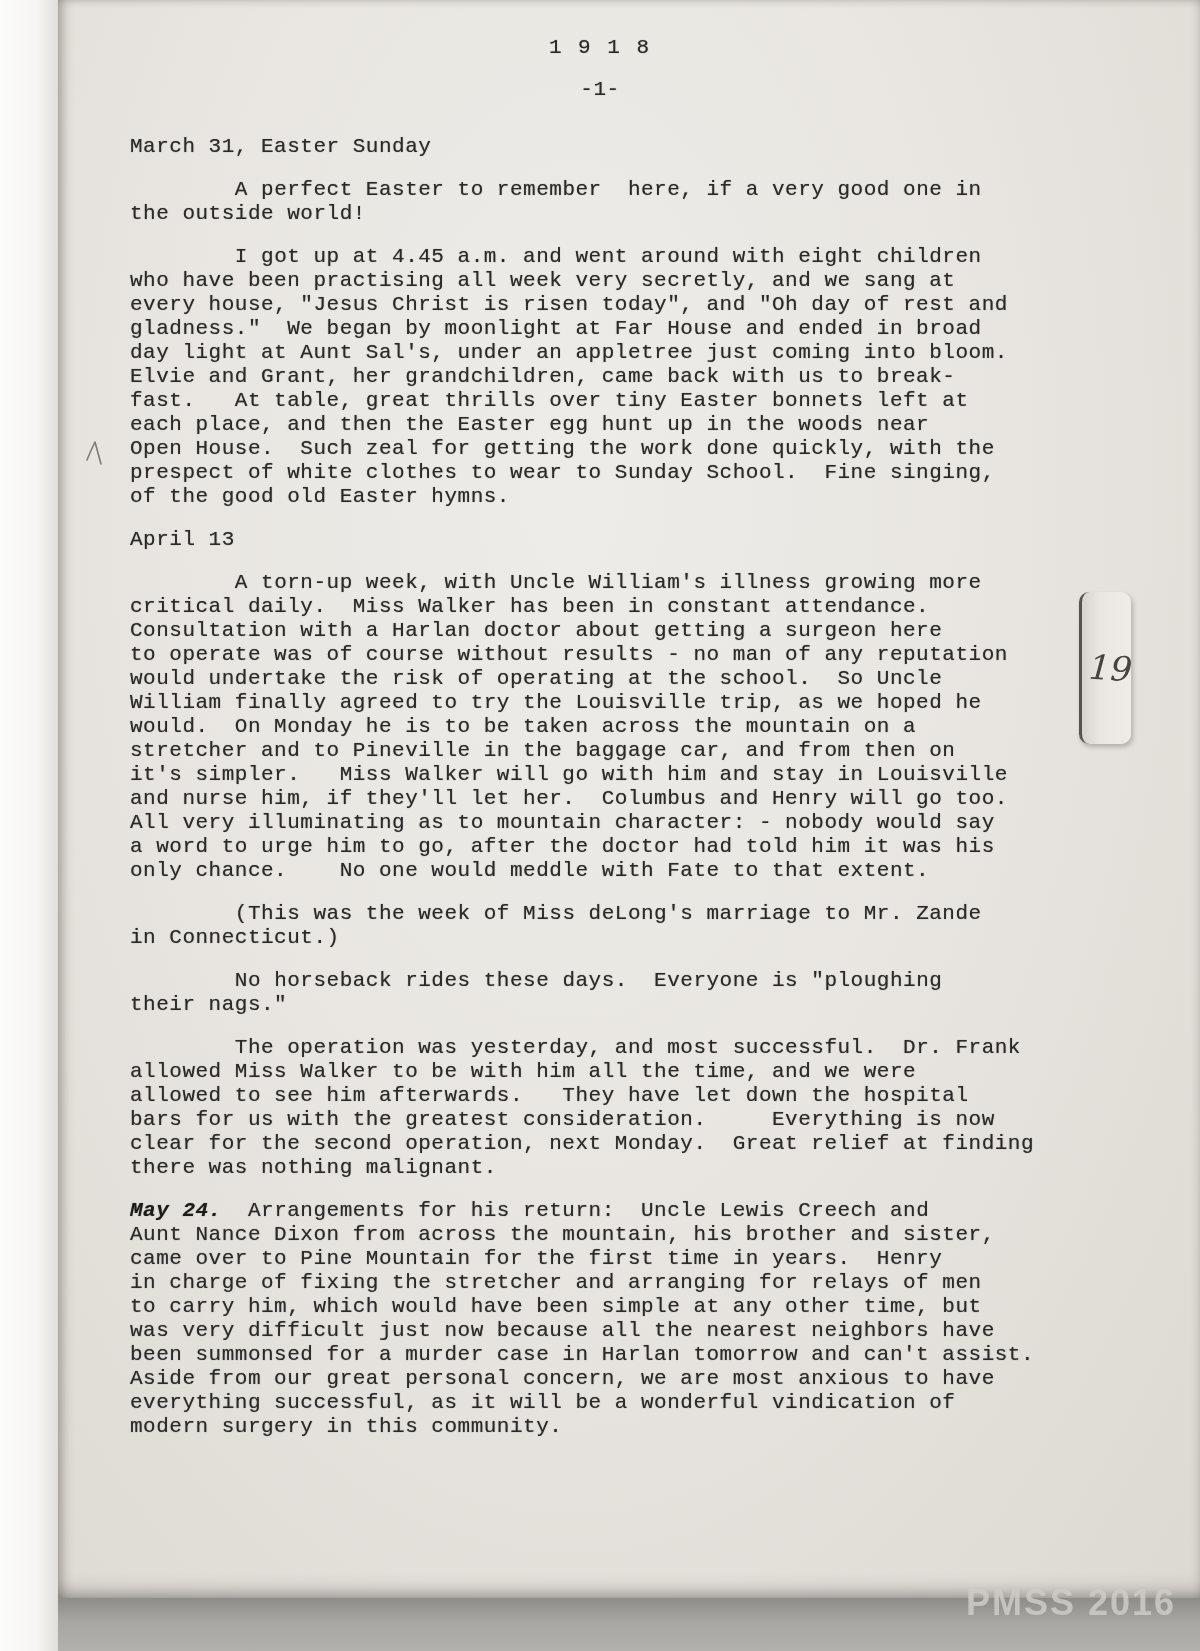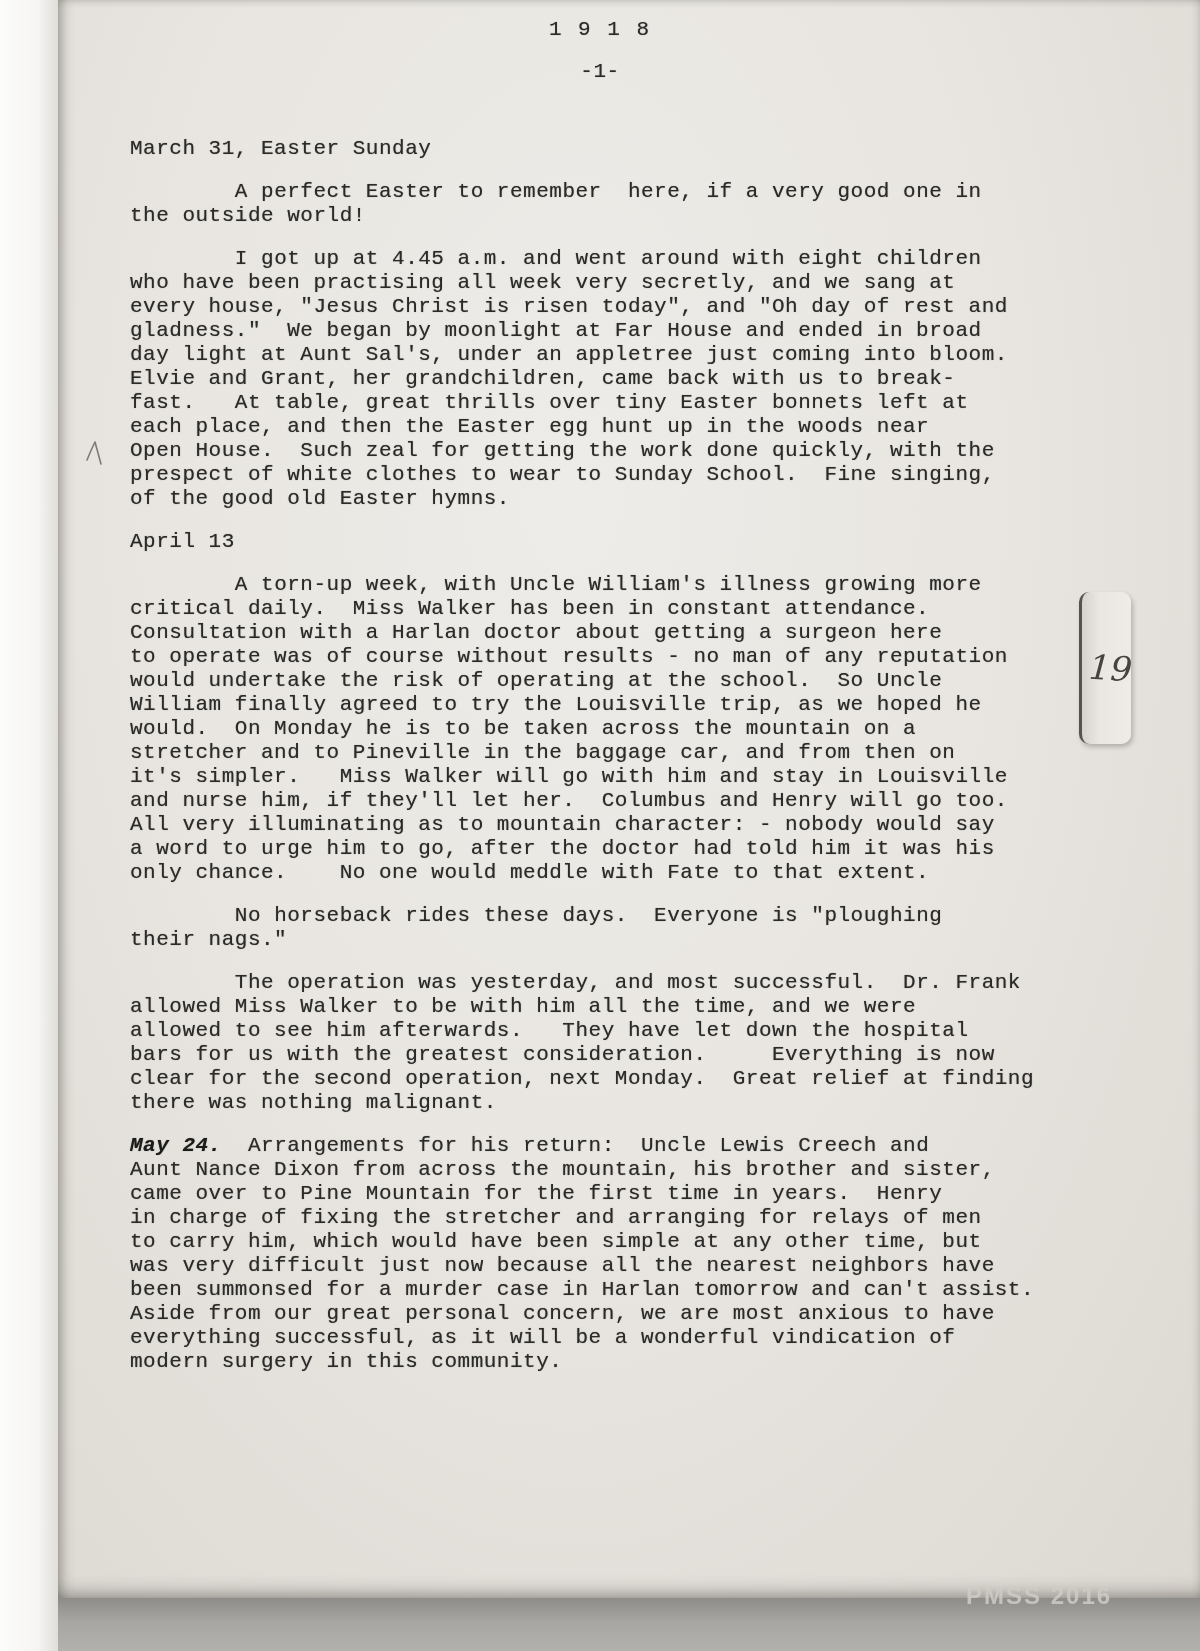--- a/index.html
+++ b/index.html
@@ -25,31 +25,31 @@
       inset -6px 0 10px -8px rgba(60,55,50,0.25);
     z-index: 2;
   }
   .bottom-strip {
     position: absolute; left: 58px; right: 0; top: 1598px; bottom: 0;
     background: linear-gradient(180deg, #8e8c89 0%, #a8a6a3 45%, #b3b1ae 100%);
     z-index: 4;
   }
   .content {
     margin: 0 130px 0 72px;
-    padding-top: 18px;
+    padding-top: 36px;
     color: #2a2a28;
     font-size: 21px;
     line-height: 24px;
     letter-spacing: 0.5px;
     text-shadow: 0 0 1px rgba(42,42,40,0.55);
   }
   .year { text-align: center; letter-spacing: 2px; }
   .pagenum { text-align: center; margin-top: 18px; }
   .entry { margin-top: 19px; }
-  .entry.first { margin-top: 53px; }
+  .entry.first { margin-top: 33px; }
   .heading, .para { white-space: pre-wrap; margin: 0; }
   .para { margin-top: 19px; }
   .entry > .heading { margin-top: 0; }
   .inline-heading { font-weight: bold; color: #1b1b19; font-style: italic; }
   .tab {
     position: absolute; left: 1079px; top: 592px; width: 49px; height: 152px;
     background: linear-gradient(90deg, #d6d3ce 0%, #eae7e2 35%, #efece7 100%);
     border-radius: 10px;
     border-left: 3px solid #55534f;
     box-shadow: 2px 3px 5px rgba(0,0,0,0.22);
@@ -61,21 +61,21 @@
     font-style: italic;
     font-size: 34px;
     color: #45443f;
     transform: rotate(4deg);
     margin-left: 7px;
   }
   .pencil-mark { position: absolute; left: 84px; top: 438px; z-index: 3; }
   .watermark {
     position: absolute; left: 966px; top: 1582px;
     font-family: "Liberation Sans", sans-serif;
-    font-size: 24px; font-weight: bold;
+    font-size: 36px; font-weight: bold;
     color: #cfccc6; letter-spacing: 2px; opacity: 0.85;
     z-index: 5;
   }
 </style>
 </head>
 <body>
 
 <div class="left-strip"></div>
 
 <div class="paper">
@@ -108,20 +108,22 @@
 to operate was of course without results - no man of any reputation
 would undertake the risk of operating at the school.  So Uncle
 William finally agreed to try the Louisville trip, as we hoped he
 would.  On Monday he is to be taken across the mountain on a
 stretcher and to Pineville in the baggage car, and from then on
 it's simpler.   Miss Walker will go with him and stay in Louisville
 and nurse him, if they'll let her.  Columbus and Henry will go too.
 All very illuminating as to mountain character: - nobody would say
 a word to urge him to go, after the doctor had told him it was his
 only chance.    No one would meddle with Fate to that extent.</p>
+      <p class="para">        (This was the week of Miss deLong's marriage to Mr. Zande
+in Connecticut.)</p>
       <p class="para">        No horseback rides these days.  Everyone is "ploughing
 their nags."</p>
     </section>
 
     <section class="entry">
       <p class="para">        The operation was yesterday, and most successful.  Dr. Frank
 allowed Miss Walker to be with him all the time, and we were
 allowed to see him afterwards.   They have let down the hospital
 bars for us with the greatest consideration.     Everything is now
 clear for the second operation, next Monday.  Great relief at finding

